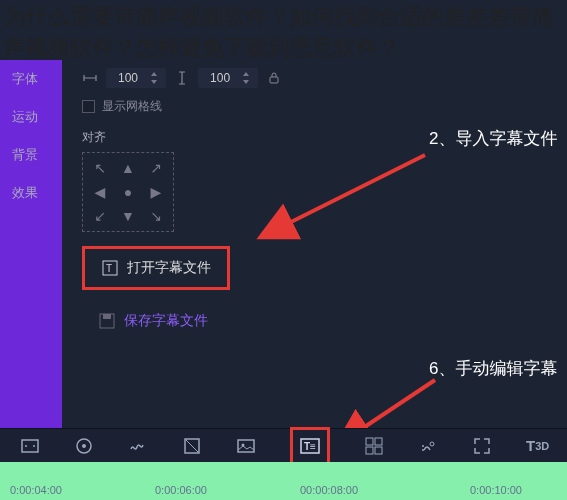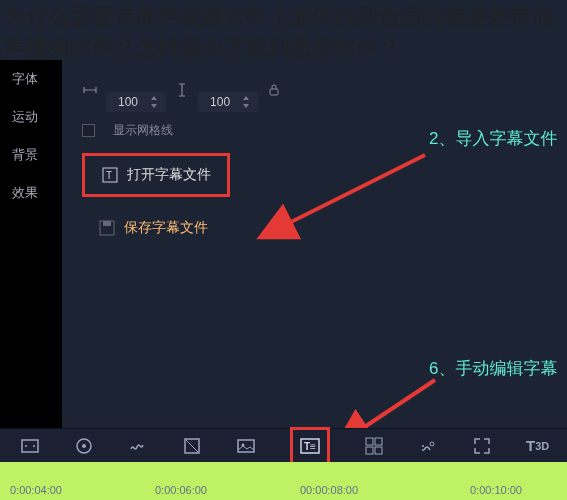--- a/index.html
+++ b/index.html
@@ -22,21 +22,21 @@
       padding: 2px 4px;
       z-index: 100;
       font-weight: 400;
     }
     .left-panel {
       position: absolute;
       left: 0;
       top: 60px;
       width: 62px;
       bottom: 70px;
-      background: #000000;
+      background: #6d28d9;
     }
     .left-tab {
       color: #aab;
       font-size: 13px;
       padding: 10px 12px;
       cursor: pointer;
     }
     .right-panel {
       position: absolute;
       left: 62px;
@@ -53,25 +53,24 @@
       color: #aab;
       font-size: 12px;
       margin-bottom: 10px;
     }
     .num-input {
       display: flex;
       align-items: center;
       background: #232a3d;
       padding: 2px 4px;
       border-radius: 2px;
-      margin-top: 24px;
     }
     .num-input .val { color: #ccc; padding: 0 8px; font-size: 12px; }
     .small-icon { width: 16px; height: 16px; display: flex; align-items: center; justify-content: center; color: #889; }
-    .checkbox-row { display: flex; align-items: center; gap: 18px; color: #889; font-size: 12px; margin: 8px 0 14px 0; }
+    .checkbox-row { display: flex; align-items: center; gap: 7px; color: #889; font-size: 12px; margin: 8px 0 14px 0; }
     .checkbox-box { width: 13px; height: 13px; border: 1px solid #556; background: #1a1f2e; }
     .align-section { color: #aab; font-size: 12px; }
     .align-label { margin-bottom: 6px; }
     .align-grid {
       display: grid;
       grid-template-columns: repeat(3, 26px);
       grid-template-rows: repeat(3, 22px);
       gap: 2px;
       border: 1px dashed #556;
       padding: 4px;
@@ -87,28 +86,28 @@
       gap: 8px;
       padding: 10px 16px;
       color: #ddd;
       font-size: 14px;
       border: 3px solid #e53935;
       margin: 14px 0 0 0;
       width: fit-content;
       cursor: pointer;
     }
     .subtitle-btn.disabled {
-      color: #fdba74;
+      color: #8b5cf6;
       border: none;
       padding: 8px 16px;
     }
     .btn-icon { width: 18px; height: 18px; }
     .annotation {
       position: absolute;
-      color: #5eead4;
+      color: #ffffff;
       font-size: 17px;
       line-height: 1.3;
       width: 130px;
     }
     .annotation-2 { top: 128px; right: 8px; }
     .annotation-1 { top: 358px; right: 8px; }
     .arrow {
       position: absolute;
       pointer-events: none;
     }
@@ -158,21 +157,21 @@
       font-size: 12px;
       padding: 4px 10px;
       border-radius: 2px;
     }
     .timeline {
       position: absolute;
       bottom: 0;
       left: 0;
       right: 0;
       height: 38px;
-      background: #bef264;
+      background: #86efac;
       display: flex;
       align-items: flex-end;
     }
     .time-mark {
       position: absolute;
       bottom: 4px;
       color: #64718e;
       font-size: 11px;
     }
     .preview-thumb {
@@ -234,20 +233,34 @@
           <path d="M5 6V4a2 2 0 014 0v2" fill="none" stroke="#889"></path>
         </svg>
     </span>
   </div>
 
   <div class="checkbox-row">
     <div class="checkbox-box"></div>
     <span>显示网格线</span>
   </div>
 
+  <div class="align-section">
+    <div class="align-label">对齐</div>
+    <div class="align-grid">
+      <div class="align-cell">↖</div>
+      <div class="align-cell">▲</div>
+      <div class="align-cell">↗</div>
+      <div class="align-cell">◀</div>
+      <div class="align-cell">●</div>
+      <div class="align-cell">▶</div>
+      <div class="align-cell">↙</div>
+      <div class="align-cell">▼</div>
+      <div class="align-cell">↘</div>
+    </div>
+  </div>
 
   <div class="subtitle-btn">
     <span class="btn-icon">
       <svg width="18" height="18" viewBox="0 0 18 18">
           <rect x="2" y="2" width="14" height="14" fill="none" stroke="#ccd"></rect>
           <text x="5" y="13" font-size="10" fill="#ccd">T</text>
         </svg>
     </span>
     <span>打开字幕文件</span>
   </div>

